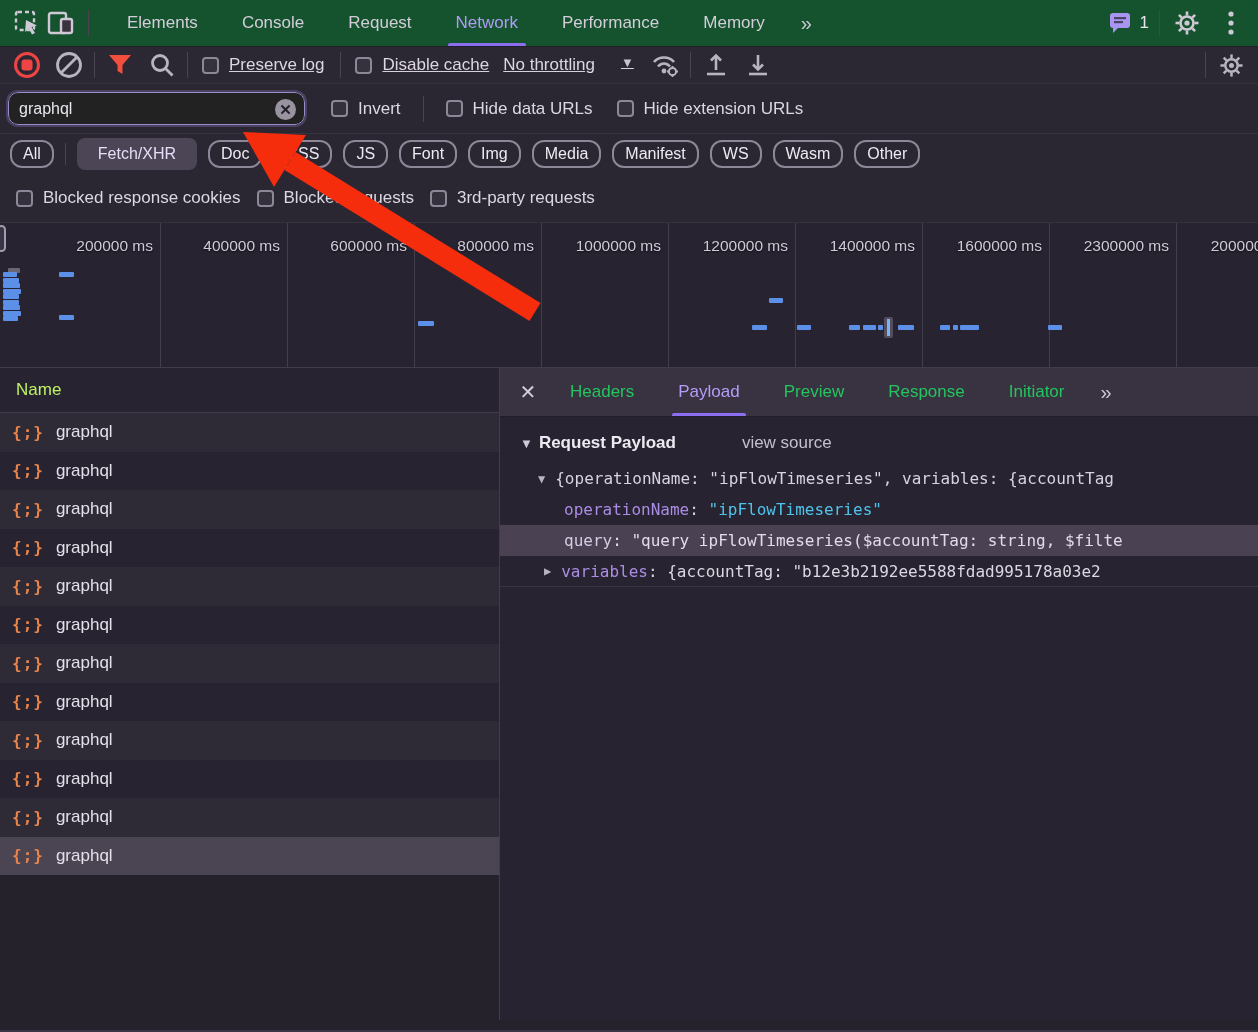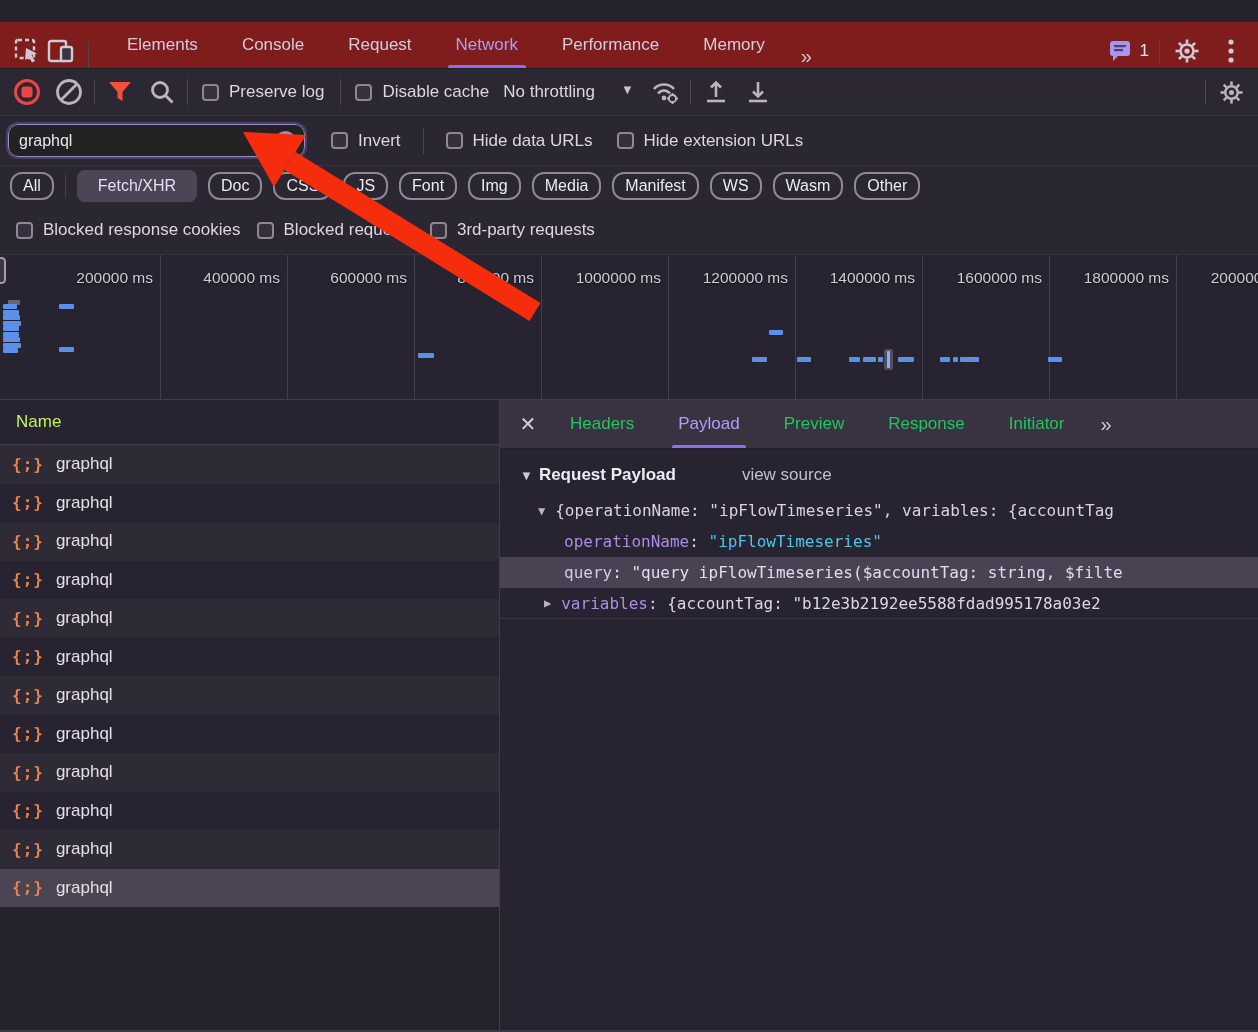--- a/index.html
+++ b/index.html
@@ -8,31 +8,31 @@
     position: relative; width: 1258px; height: 1032px;
     background: #26222b; overflow: hidden;
     font-family: "Liberation Sans", sans-serif;
     color: #d6d1dc; font-size: 17px;
     border-bottom: 2px solid #3c3744;
   }
   .vdiv { width:1px; height:26px; background:#4a4452; flex:0 0 1px; }
   .icon-btn { display:flex; align-items:center; justify-content:center; width:34px; height:34px; flex:0 0 auto; }
 
   
-  .tabbar { height:47px; background:#7f1d1d; display:flex; align-items:flex-end; padding:0 10px; border-bottom:1px solid #221e29;margin-top:22px; }
+  .tabbar { height:47px; background:#14532d; display:flex; align-items:center; padding:0 10px; border-bottom:1px solid #221e29; }
   .tabbar .tabs { display:flex; align-items:center; height:100%; margin-left:16px; }
   .main-tab { position:relative; height:100%; display:flex; align-items:center; padding:0 22px; color:#d3cdda; cursor:default; }
   .main-tab.selected { color:#b09bf5; }
   .main-tab.selected::after { content:""; position:absolute; left:14px; right:14px; bottom:0; height:3px; border-radius:2px 2px 0 0; background:#8c6ef0; }
   .tab-more { color:#cfc9d6; font-size:20px; letter-spacing:-2px; padding:0 14px; }
   .tabbar-right { margin-left:auto; display:flex; align-items:center; gap:10px; }
   .issues { display:flex; align-items:center; gap:7px; color:#e8e4ee; }
 
   
-  .nettoolbar { height:47px; background:#2b2733; display:flex; align-items:center; gap:8px; padding:0 10px; border-bottom:1px solid #373240; }
+  .nettoolbar { height:37px; background:#2b2733; display:flex; align-items:center; gap:8px; padding:0 10px; border-bottom:1px solid #373240;text-decoration:underline; }
   .cklabel { display:flex; align-items:center; gap:10px; color:#dcd7e2; }
   .checkbox { width:17px; height:17px; border:2px solid #8d8797; border-radius:4px; background:rgba(255,255,255,.05); flex:0 0 17px; }
   .throttle { display:flex; align-items:flex-start; gap:26px; color:#dcd7e2; padding:0 6px; }
   .caret { font-size:13px; color:#c7c2cf; }
   .spacer { flex:1; }
 
   
   .filterbar { height:50px; background:#2a2632; display:flex; align-items:center; gap:12px; padding:0 8px; border-bottom:1px solid #373240; }
   .filter-input { position:relative; width:297px; height:33px; background:#222; border:1px solid #958cc9; outline:2px solid #4a4160; border-radius:10px; display:flex; align-items:center; padding:0 34px 0 10px; }
   .filter-input .value { color:#e9e5ee; font-size:16px; }
@@ -316,21 +316,21 @@
       <div class="ticklabel" style="left: 541px;">800000 ms</div>
       <div class="gridline" style="left: 668px;"></div>
       <div class="ticklabel" style="left: 668px;">1000000 ms</div>
       <div class="gridline" style="left: 795px;"></div>
       <div class="ticklabel" style="left: 795px;">1200000 ms</div>
       <div class="gridline" style="left: 922px;"></div>
       <div class="ticklabel" style="left: 922px;">1400000 ms</div>
       <div class="gridline" style="left: 1049px;"></div>
       <div class="ticklabel" style="left: 1049px;">1600000 ms</div>
       <div class="gridline" style="left: 1176px;"></div>
-      <div class="ticklabel" style="left: 1176px;">1800000 ms</div>
+      <div class="ticklabel" style="left: 1176px;">2300000 ms</div>
       <div class="ticklabel" style="left: 1303px;">2000000 ms</div>
       <div class="wbar gray" style="left: 8px; top: 45px; width: 12px;"></div>
       <div class="wbar" style="left: 3px; top: 49px; width: 14px;"></div>
       <div class="wbar" style="left: 3px; top: 55px; width: 16px;"></div>
       <div class="wbar" style="left: 3px; top: 60px; width: 17px;"></div>
       <div class="wbar" style="left: 3px; top: 66px; width: 18px;"></div>
       <div class="wbar" style="left: 3px; top: 71px; width: 16px;"></div>
       <div class="wbar" style="left: 3px; top: 77px; width: 16px;"></div>
       <div class="wbar" style="left: 3px; top: 82px; width: 17px;"></div>
       <div class="wbar" style="left: 3px; top: 88px; width: 18px;"></div>

